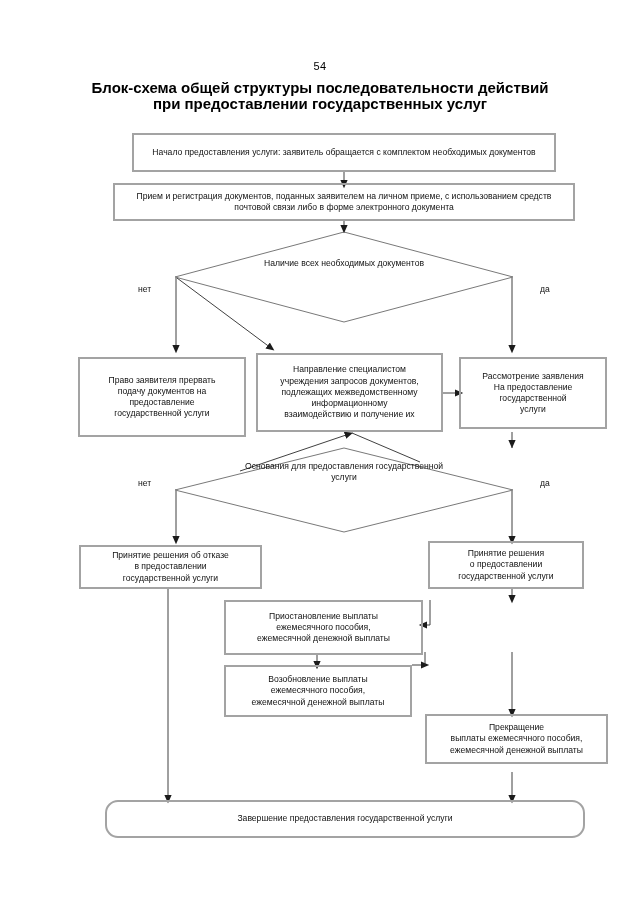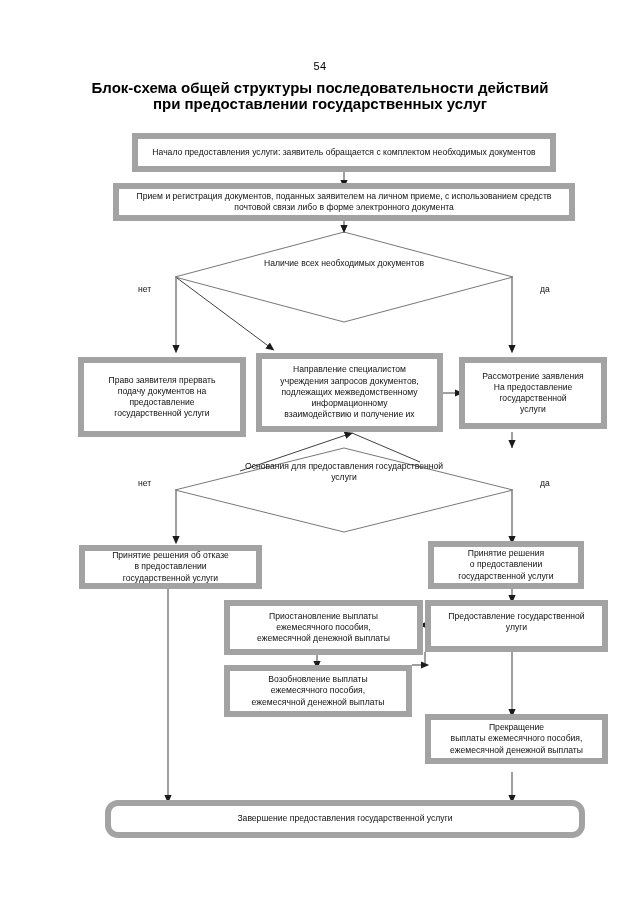--- a/index.html
+++ b/index.html
@@ -43,21 +43,21 @@
     top: 80px;
     width: 460px;
     text-align: center;
     font-size: 15px;
     font-weight: bold;
     line-height: 16px;
   }
   .node {
     position: absolute;
     box-sizing: border-box;
-    border: 6px solid #a3a3a3;
+    border: 2px solid #a3a3a3;
     background: transparent;
     display: flex;
     align-items: center;
     justify-content: center;
     text-align: center;
     font-size: 8.6px;
     line-height: 11.2px;
     padding: 2px 4px;
     color: #111;
   }
@@ -192,24 +192,20 @@
 в предоставлении
 государственной услуги</span>
   </div>
 
   <div class="node" style="left:428px; top:541px; width:156px; height:48px;">
     <span class="node-text">Принятие решения
 о предоставлении
 государственной услуги</span>
   </div>
 
-  <div class="node" style="left:425px; top:600px; width:183px; height:52px; align-items:flex-start;">
-    <span class="node-text" style="padding-top:3px;">Предоставление государственной
-улуги</span>
-  </div>
 
   <div class="node" style="left:224px; top:600px; width:199px; height:55px;">
     <span class="node-text">Приостановление выплаты
 ежемесячного пособия,
 ежемесячной денежной выплаты</span>
   </div>
 
   <div class="node" style="left:224px; top:665px; width:188px; height:52px;">
     <span class="node-text">Возобновление выплаты
 ежемесячного пособия,

